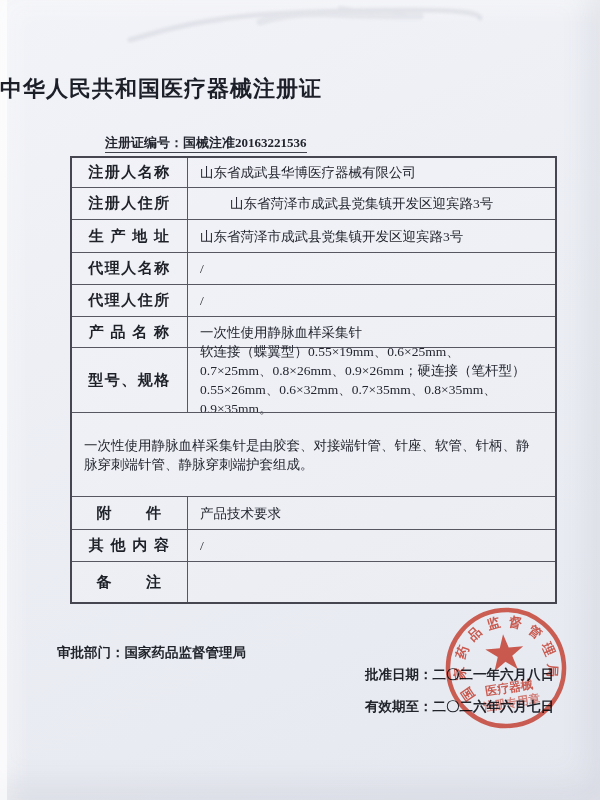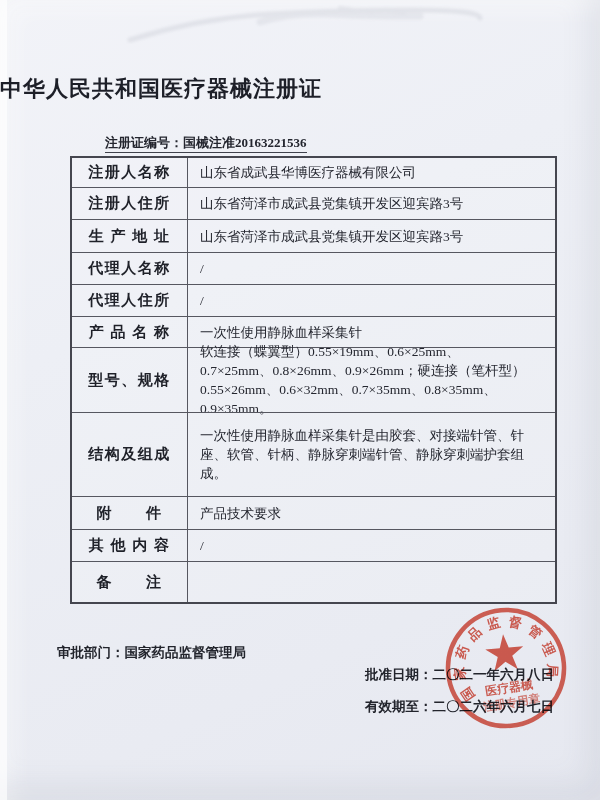--- a/index.html
+++ b/index.html
@@ -27,21 +27,21 @@
   .cert-line span{border-bottom:1px solid #40424c;padding-bottom:2px;}
 
   .cert-table{
     position:absolute;left:70px;top:156px;width:487px;
     border:2px solid #45464f;box-sizing:border-box;
     display:flex;flex-direction:column;
     background:rgba(255,255,255,0.12);
   }
   .row{display:flex;box-sizing:border-box;border-top:1px solid #565760;}
   .row:first-child{border-top:none;}
-  .r0{height:29px;}.r1{height:32px;}.r2{height:33px;}.r3{height:32px;}
+  .r0{height:29px;}.r1{height:32px;gap:30px;}.r2{height:33px;}.r3{height:32px;}
   .r4{height:32px;}.r5{height:31px;}.r6{height:65px;}.r7{height:84px;}
   .r8{height:63px;}.r9{height:33px;}.r10{height:32px;}.r11{height:41px;}
   .cell{box-sizing:border-box;display:flex;align-items:center;}
   .label{
     width:116px;flex:0 0 116px;justify-content:center;text-align:center;
     border-right:1px solid #565760;
     font-weight:bold;font-size:15px;letter-spacing:1.5px;color:#1f2129;
     white-space:pre;
   }
   .value{
@@ -106,21 +106,20 @@
     </div>
     <div class="row r5">
       <div class="cell label">产 品 名 称</div>
       <div class="cell value">一次性使用静脉血样采集针</div>
     </div>
     <div class="row r6">
       <div class="cell label">型号、规格</div>
       <div class="cell value">软连接（蝶翼型）0.55×19mm、0.6×25mm、0.7×25mm、0.8×26mm、0.9×26mm；硬连接（笔杆型） 0.55×26mm、0.6×32mm、0.7×35mm、0.8×35mm、0.9×35mm。</div>
     </div>
     <div class="row r7">
-      <div class="cell label">结构及组成</div>
       <div class="cell value">一次性使用静脉血样采集针是由胶套、对接端针管、针座、软管、针柄、静脉穿刺端针管、静脉穿刺端护套组成。</div>
     </div>
     <div class="row r9">
       <div class="cell label">附　　件</div>
       <div class="cell value">产品技术要求</div>
     </div>
     <div class="row r10">
       <div class="cell label">其 他 内 容</div>
       <div class="cell value">/</div>
     </div>

